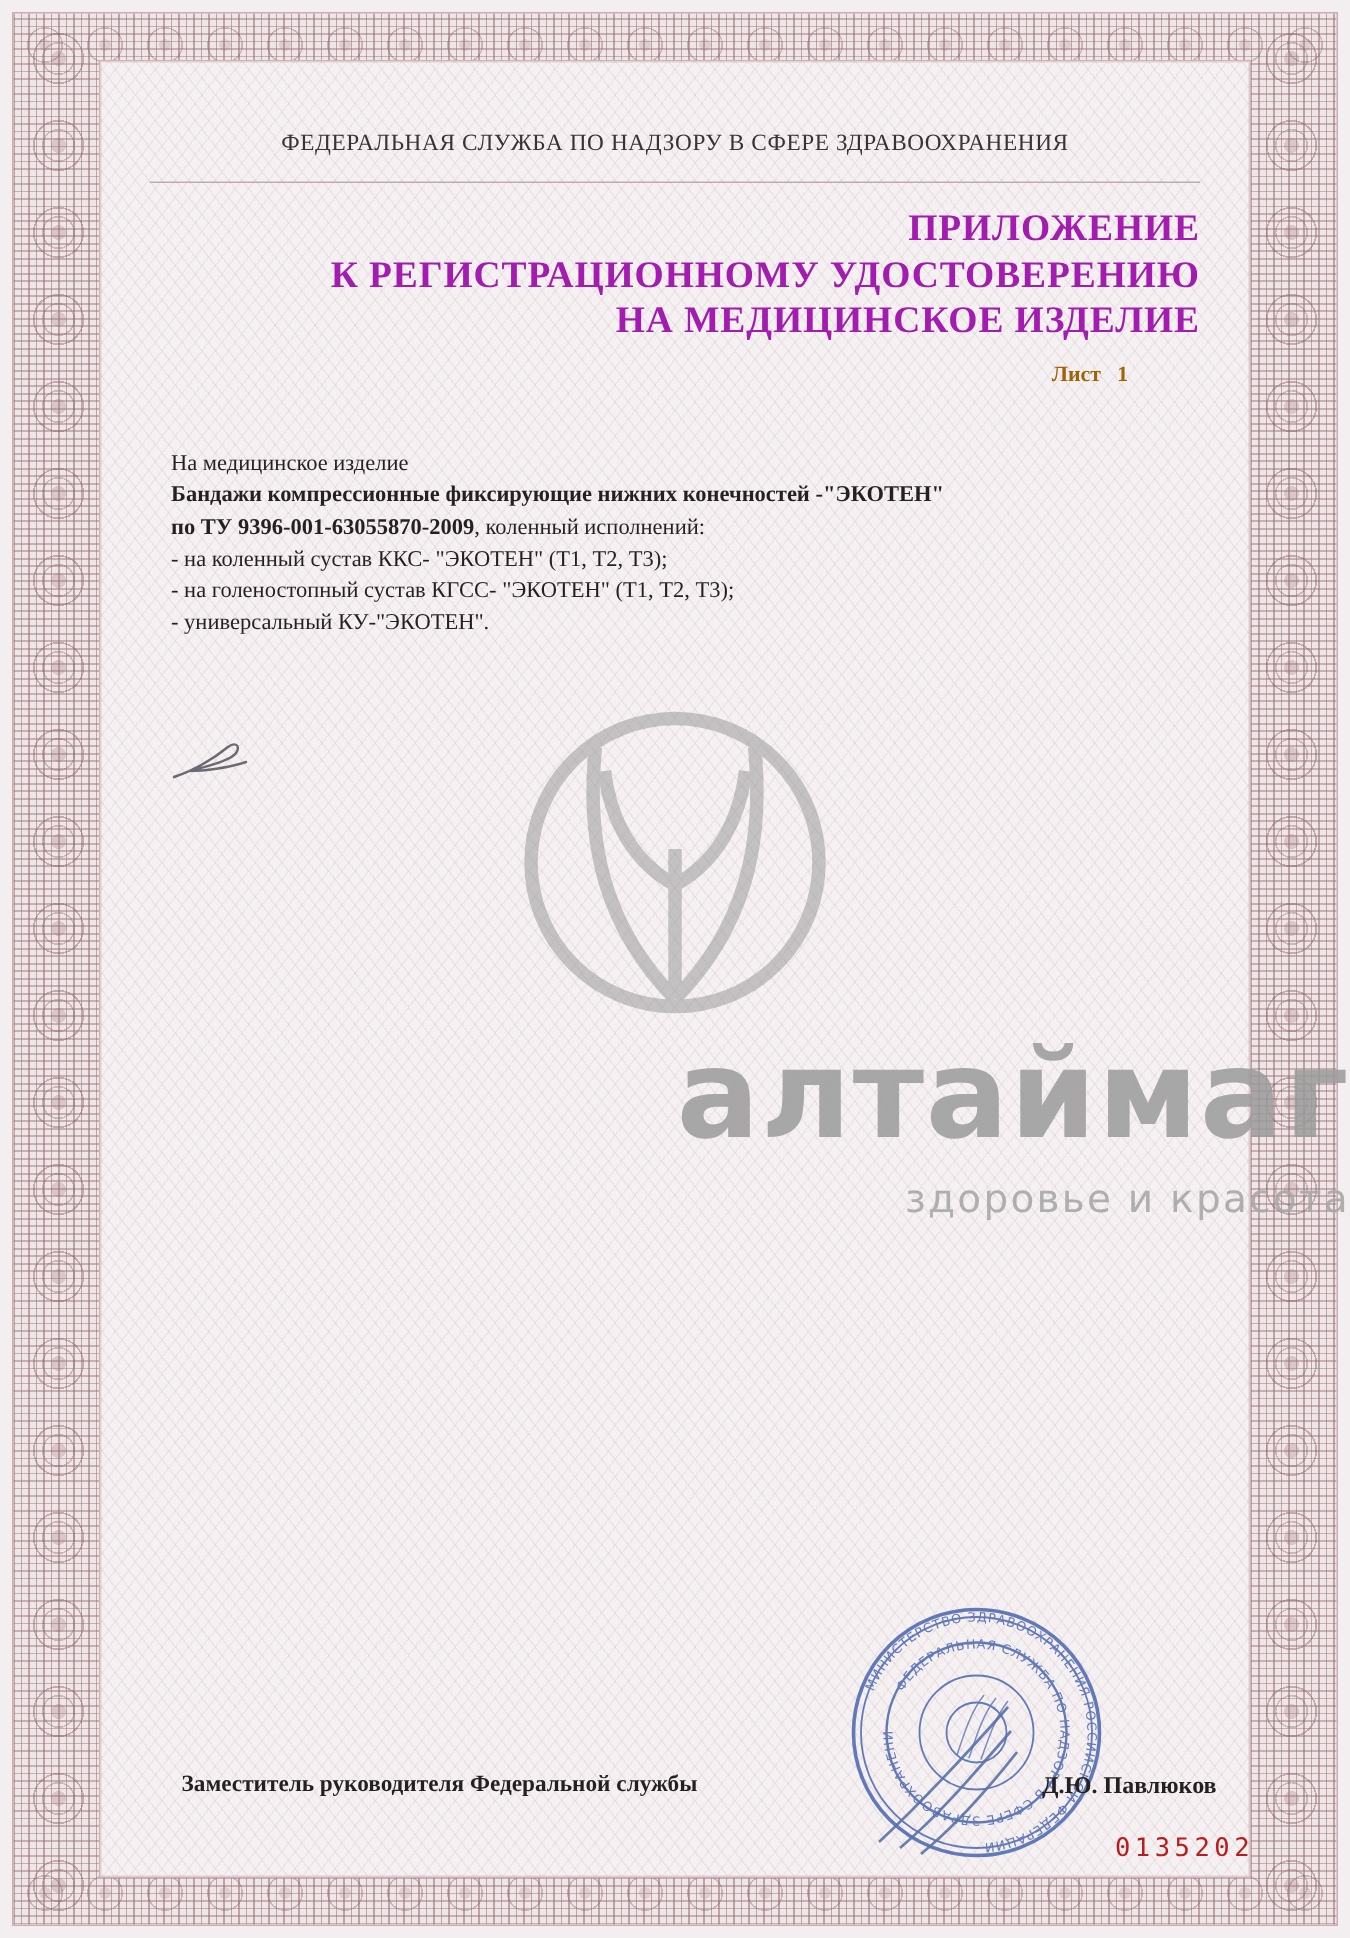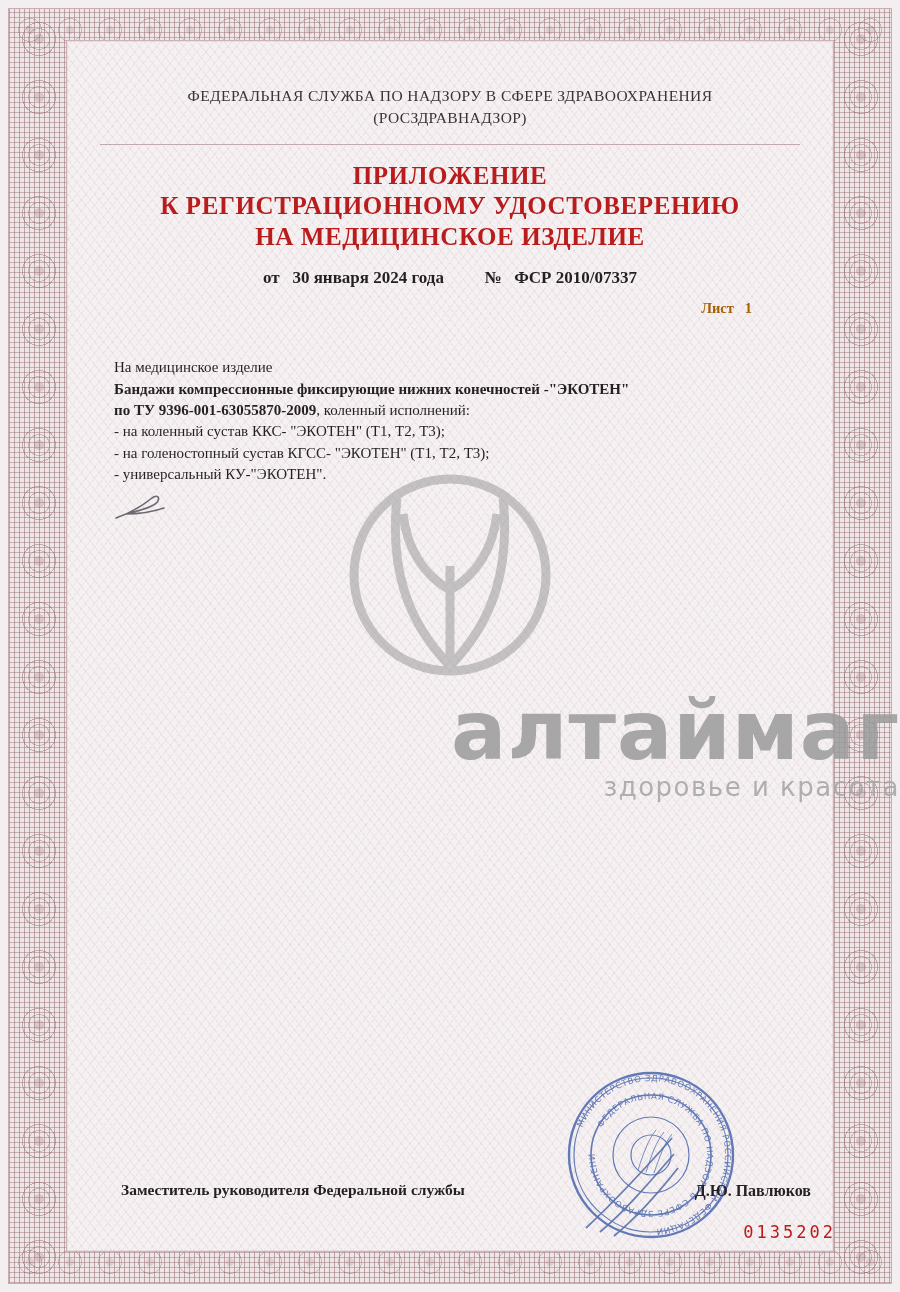--- a/index.html
+++ b/index.html
@@ -120,26 +120,26 @@
 
   .hr-thin {
     width: 700px;
     height: 1px;
     background: #b59aa0;
     margin: 14px 0 16px 0;
     opacity: .8;
   }
 
   .title {
-    text-align: center;
+    text-align: right;
     font-weight: bold;
     font-size: 25px;
     line-height: 1.22;
     letter-spacing: 0.6px;
-    color: #b91c1c;
+    color: #a21caf;
   }
   .title .t-line { display: block; }
 
   .docline {
     text-align: center;
     font-weight: bold;
     font-size: 17px;
     margin-top: 16px;
     color: #241f22;
   }
@@ -189,21 +189,21 @@
     letter-spacing: 1px;
     line-height: 1;
     margin-top: 10px;
     opacity: .85;
   }
   .wm-sub {
     font-family: "DejaVu Sans", sans-serif;
     font-size: 26px;
     color: #a8a8a8;
     letter-spacing: 1.5px;
-    margin-top: 0;
+    margin-top: 13px;
     opacity: .9;
   }
 
   
   .signature {
     position: absolute;
     left: 121px;
     bottom: 92px;
     width: 690px;
   }
@@ -281,40 +281,30 @@
       </svg>
     </div>
     <div class="wm-text">алтаймаг</div>
     <div class="wm-sub">здоровье и красота</div>
   </div>
 
   <div class="content">
 
     <div class="org-line">
       <span>ФЕДЕРАЛЬНАЯ СЛУЖБА ПО НАДЗОРУ В СФЕРЕ ЗДРАВООХРАНЕНИЯ</span>
-      <span class="l2">(РОСЗДРАВНАДЗОР)</span>
     </div>
 
     <div class="hr-thin"></div>
 
     <div class="title">
       <span class="t-line">ПРИЛОЖЕНИЕ</span>
       <span class="t-line">К РЕГИСТРАЦИОННОМУ УДОСТОВЕРЕНИЮ</span>
       <span class="t-line">НА МЕДИЦИНСКОЕ ИЗДЕЛИЕ</span>
     </div>
 
-    <div class="docline">
-      <span>от</span>
-      &nbsp;
-      <span>30 января 2024 года</span>
-      <span class="gap"></span>
-      <span>№</span>
-      &nbsp;
-      <span>ФСР 2010/07337</span>
-    </div>
 
     <div class="sheet">
       <span>Лист</span>
       &nbsp;
       <span>1</span>
     </div>
 
     <div class="body-block">
       <div class="row">На медицинское изделие</div>
       <div class="row">

